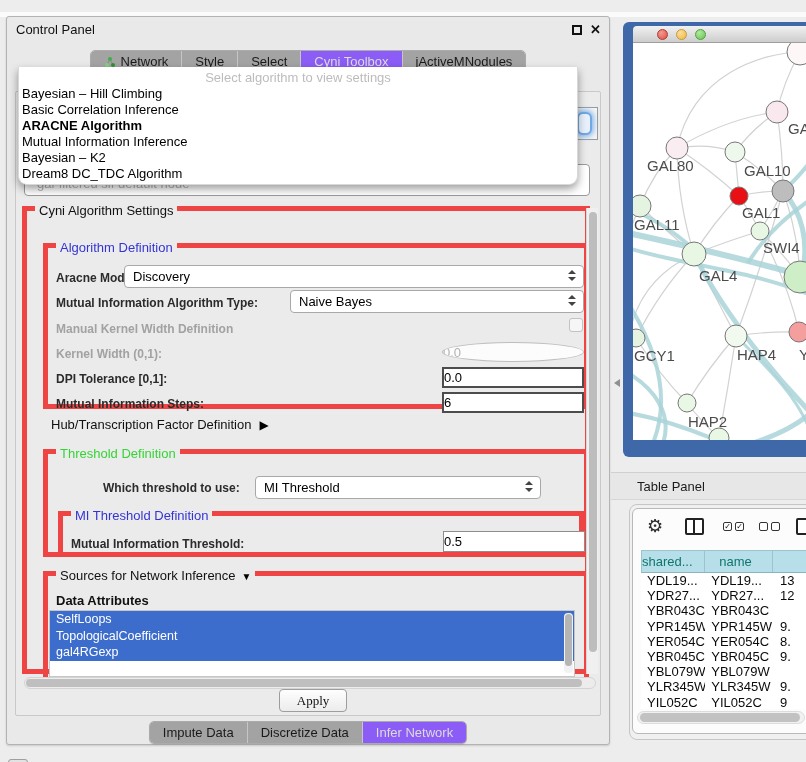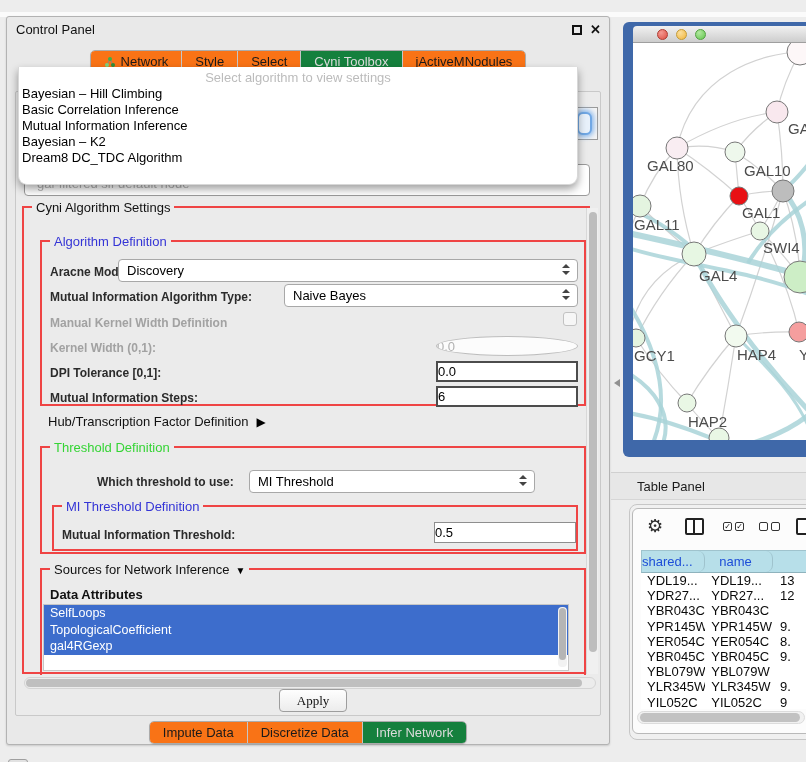--- a/index.html
+++ b/index.html
@@ -13,41 +13,41 @@
     background:#e9e9e9; border:1px solid #b3b3b3; border-radius:3px; box-shadow:0 1px 2px rgba(0,0,0,.15); }
   .cp-titlebar { position:absolute; left:0; top:0; right:0; height:26px; }
   .cp-title { position:absolute; left:9px; top:5px; font-size:13px; color:#111; }
   .cp-float { position:absolute; right:27px; top:8px; width:10px; height:10px; border:2px solid #111; background:transparent; }
   .cp-close { position:absolute; right:8px; top:5px; font-size:13px; font-weight:bold; color:#111; cursor:default; }
 
   .seg-bar { position:absolute; left:0; right:0; display:flex; justify-content:center; }
   .seg-bar.top { top:33px; }
   .seg-bar.bottom { top:704px; }
   .segments { display:inline-flex; border:1px solid #ababab; border-radius:5px; background:#fdfdfd; overflow:hidden; height:23px; box-shadow:0 1px 1px rgba(0,0,0,.08); }
-  .seg { padding:0 13px; line-height:21px; font-size:13px; color:#1a1a1a; border-left:1px solid #c6c6c6; background:#f97316; display:flex; align-items:center; gap:5px; }
+  .seg { padding:0 13px; line-height:21px; font-size:13px; color:#1a1a1a; border-left:1px solid #c6c6c6; background:#a3a3a3; display:flex; align-items:center; gap:5px; }
   .seg:first-child { border-left:none; }
-  .seg.sel { background:#15803d; color:#dcdcdc; }
+  .seg.sel { background:#8b5cf6; color:#dcdcdc; }
 
   .cp-inner { position:absolute; left:8px; top:74px; width:586px; height:625px;
     background:#ebebeb; border:1px solid #c9c9c9; border-radius:2px; }
 
   
   .peek-combo { position:absolute; left:560px; top:95px; width:38px; height:33px; border:1px solid #9a9a9a; background:#f4f4f4; z-index:5; }
   .peek-combo .glow-btn { position:absolute; right:5px; top:4px; width:15px; height:23px; border-radius:6px; background:#e8f1fb; border:2px solid #70a7e4; box-shadow:0 0 5px 2px #8cb9ec; }
   .peek-combo2 { position:absolute; left:24px; top:152px; width:566px; height:32px; border:1px solid #9a9a9a; border-radius:4px; background:#fff; z-index:4; color:#b4b4b4; font-size:13px; line-height:38px; padding-left:12px; overflow:hidden; }
 
   
   .algo-popup { position:absolute; left:18px; top:55px; width:560px; height:118px; background:#fff;
     border:1px solid #d8d8d8; border-top:none; border-radius:0 0 9px 9px; box-shadow:0 4px 9px rgba(0,0,0,.38); z-index:50; overflow:hidden; }
   .popup-prompt { text-align:center; color:#bcbcbc; font-size:13px; padding-top:3px; height:19px; }
   .popup-item { font-size:13px; color:#000; line-height:16px; padding-left:3px; white-space:nowrap; }
   .popup-item.sel { font-weight:bold; }
 
   
-  .group { position:absolute; border:2px solid #ef4444; }
+  .group { position:absolute; border:5px solid #ef4444; }
   .group-title { position:absolute; top:-8px; left:8px; background:#ebebeb; padding:0 4px; font-size:13px; color:#111; white-space:nowrap; }
   .group-title.blue { color:#3434d6; }
   .group-title.green { color:#35d435; }
   .lbl { position:absolute; font-size:12px; font-weight:bold; color:#2b2b2b; white-space:nowrap; }
   .lbl.dis { color:#a2a2a2; }
   .combo { position:absolute; background:#fff; border:1px solid #a8a8a8; border-radius:4px; font-size:13px; color:#000; line-height:21px; padding-left:8px; box-shadow:inset 0 1px 0 #fff; }
   .combo .arrows { position:absolute; right:7px; top:4px; width:8px; }
   .arrows i { display:block; width:0; height:0; border-left:4px solid transparent; border-right:4px solid transparent; }
   .arrows .up { border-bottom:4px solid #444; margin-bottom:3px; }
   .arrows .dn { border-top:4px solid #444; }
@@ -96,21 +96,21 @@
   .cols-icon { position:absolute; left:52px; top:9px; width:19px; height:17px; border:2px solid #222; border-radius:2px; background:#fff; }
   .cols-icon::after { content:""; position:absolute; left:6px; top:0; width:2px; height:13px; background:#222; }
   .pair { position:absolute; top:13px; display:flex; gap:3px; }
   .pair .bx { width:9px; height:9px; border:1.5px solid #333; border-radius:2px; background:#fff; font-size:8px; line-height:8px; color:#111; text-align:center; }
   .pair.checks { left:90px; }
   .pair.empties { left:126px; }
   .cut-icon { position:absolute; left:163px; top:9px; width:20px; height:17px; border:2px solid #222; border-radius:2px; background:#fff; }
 
   .tp-table { position:absolute; left:8px; top:41px; width:170px; }
   .thead { display:flex; height:23px; background:#b7dfe9; border:1px solid #9fc3cd; border-bottom:1px solid #8fb3bd; }
-  .th { font-size:13px; color:#1d4ed8; text-align:right; padding:3px 20px 0 0; border-right:1px solid #9fc3cd; overflow:hidden; white-space:nowrap;border-radius:7px; }
+  .th { font-size:13px; color:#0f766e; text-align:right; padding:3px 20px 0 0; border-right:1px solid #9fc3cd; overflow:hidden; white-space:nowrap; }
   .th.c0 { width:70px; } .th.c1 { width:75px; } .th.c2 { width:40px; border-right:none; }
   .trows { overflow:hidden; height:136px; background:#fff; }
   .trow { display:flex; height:15.2px; }
   .tcell { font-size:13px; color:#0a0a0a; padding-left:6px; overflow:hidden; white-space:nowrap; }
   .tcell.c0 { width:70px; } .tcell.c1 { width:75px; } .tcell.c2 { width:40px; }
   .tp-hscroll { position:absolute; left:4px; top:202px; width:168px; height:13px; background:#f1f1f1; border:1px solid #dcdcdc; border-radius:7px; }
   .tp-hscroll .thumb { position:absolute; left:2px; top:1px; width:160px; height:9px; background:#c2c2c2; border-radius:5px; }
 
   .mini-square { position:absolute; left:8px; top:747px; width:20px; height:15px; background:#e2e2e2; border:1px solid #9f9f9f; border-radius:3px 3px 0 0; }
 
@@ -260,20 +260,21 @@
   <div class="peek-combo">
       <div class="glow-btn"></div>
     </div>
   <div class="peek-combo2">gal-filtered sif default node</div>
 
   <div class="algo-popup">
     <div class="popup-prompt">Select algorithm to view settings</div>
     <div id="popup-items">
         <div class="popup-item">Bayesian – Hill Climbing</div>
         <div class="popup-item">Basic Correlation Inference</div>
+        <div class="popup-item sel">ARACNE Algorithm</div>
         <div class="popup-item">Mutual Information Inference</div>
         <div class="popup-item">Bayesian – K2</div>
         <div class="popup-item">Dream8 DC_TDC Algorithm</div>
       </div>
   </div>
 
   <div class="split-arrow"></div>
 
   <div class="net-window">
     <div class="net-titlebar">

